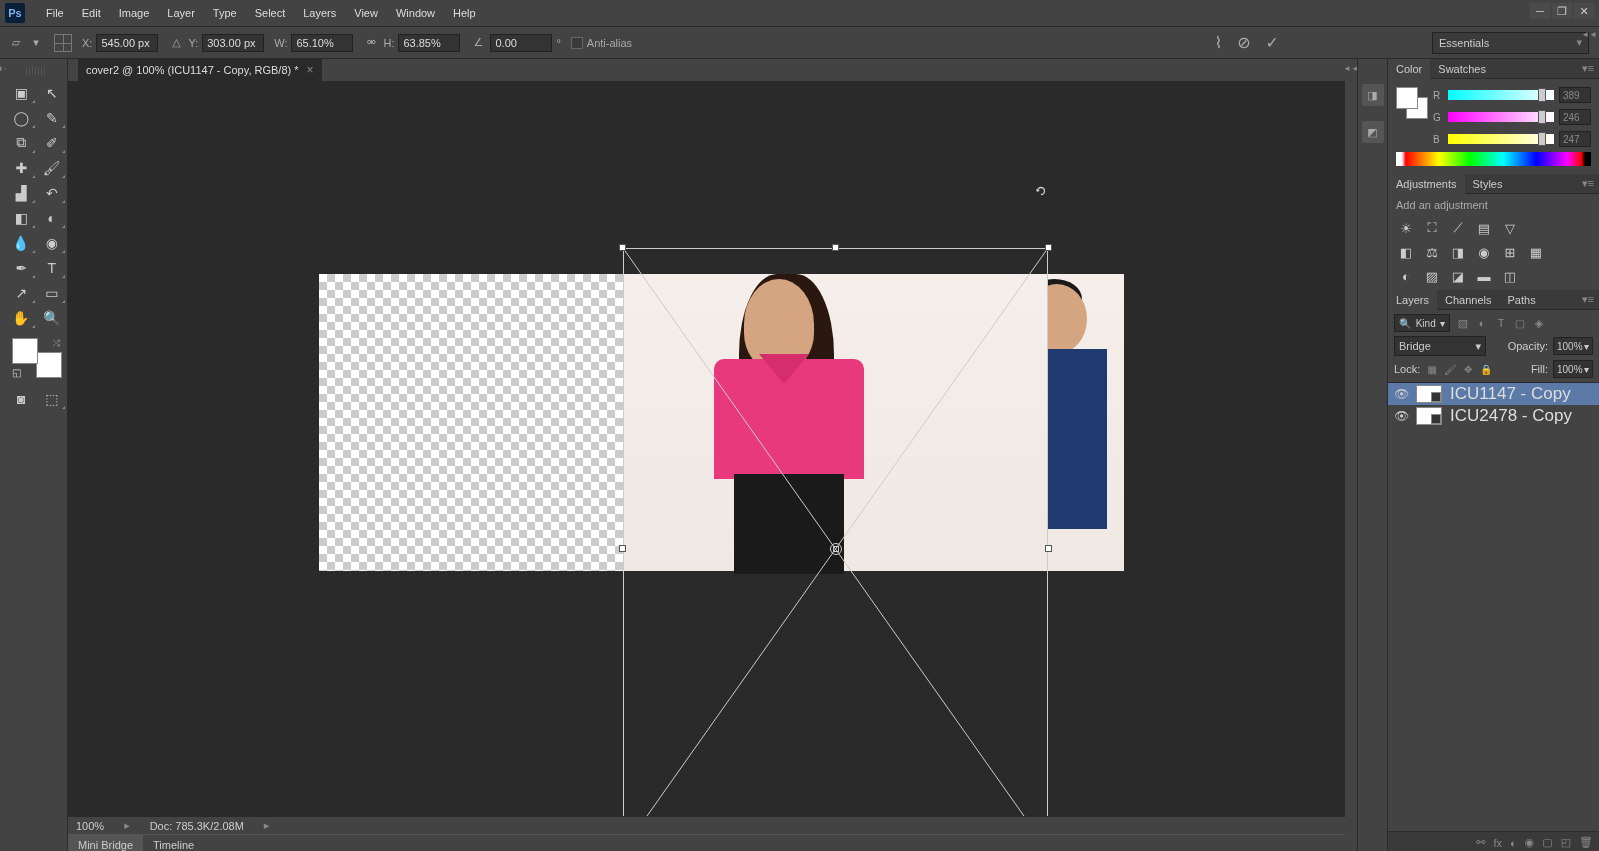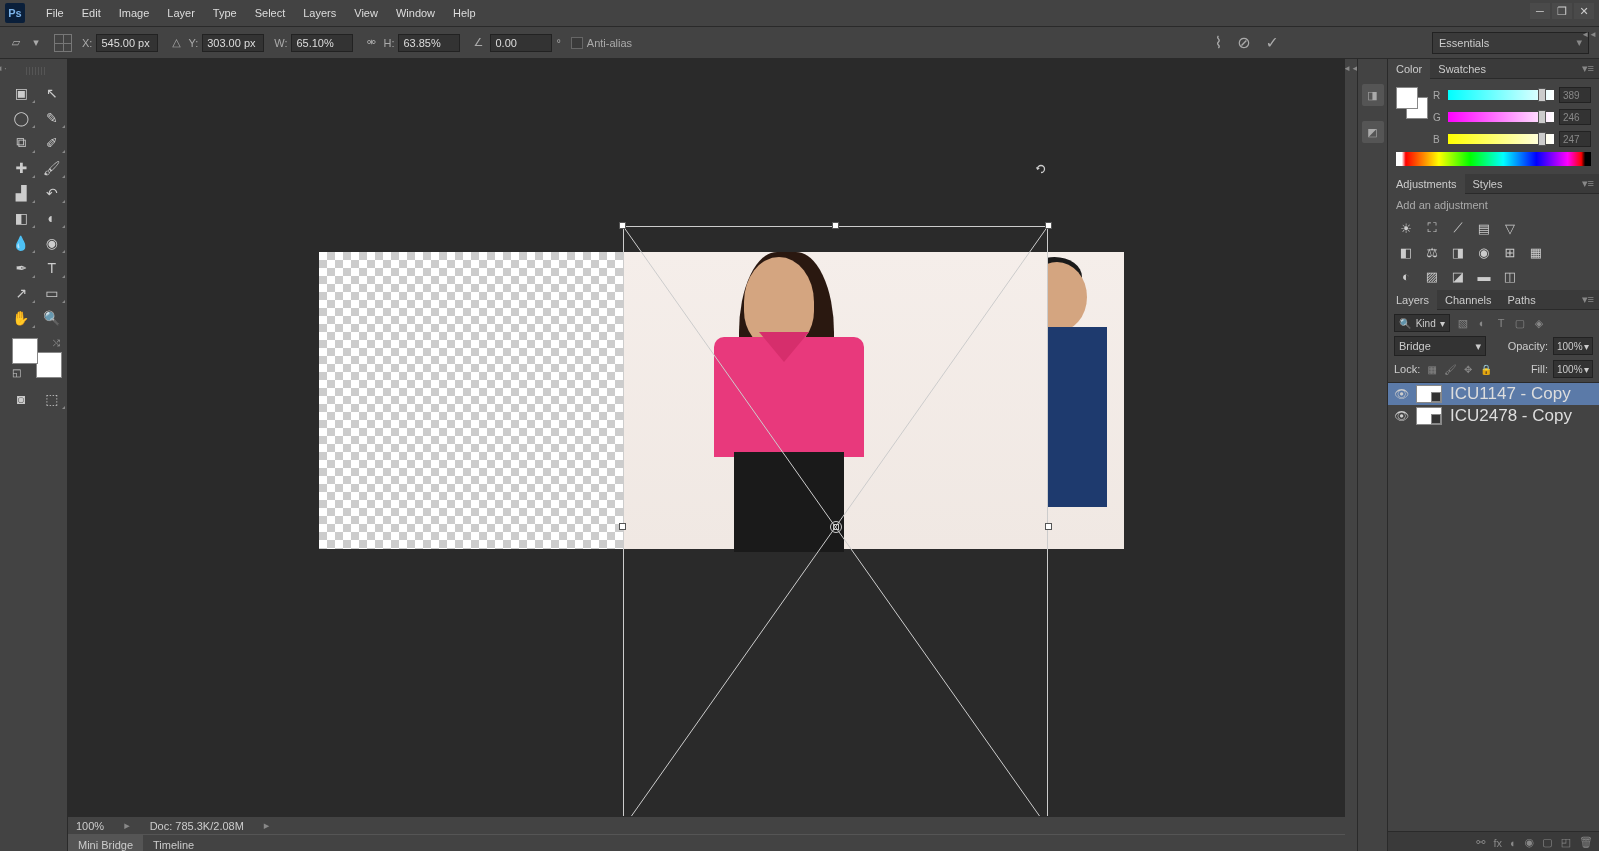--- a/index.html
+++ b/index.html
@@ -233,20 +233,26 @@
       <div class="bg-color"></div>
       <div class="small-sw">◱</div>
     </div>
     <div class="tool-row">
       <div class="tool-btn">◙</div>
       <div class="tool-btn">⬚<div class="tool-sub"></div></div>
     </div>
   </div>
 
   <div class="doc-area">
+    <div class="tab-bar">
+      <div class="doc-tab">
+        <span>cover2 @ 100% (ICU1147 - Copy, RGB/8) *</span>
+        <span class="tab-close">×</span>
+      </div>
+    </div>
     <div class="canvas-wrap">
       <div class="canvas">
         <div class="transparent-bg"></div>
         <div class="photo-area">
           <div class="person1">
             <div class="hair1"></div>
             <div class="head1"></div>
             <div class="body1"></div>
             <div class="collar1"></div>
             <div class="pants1"></div>

